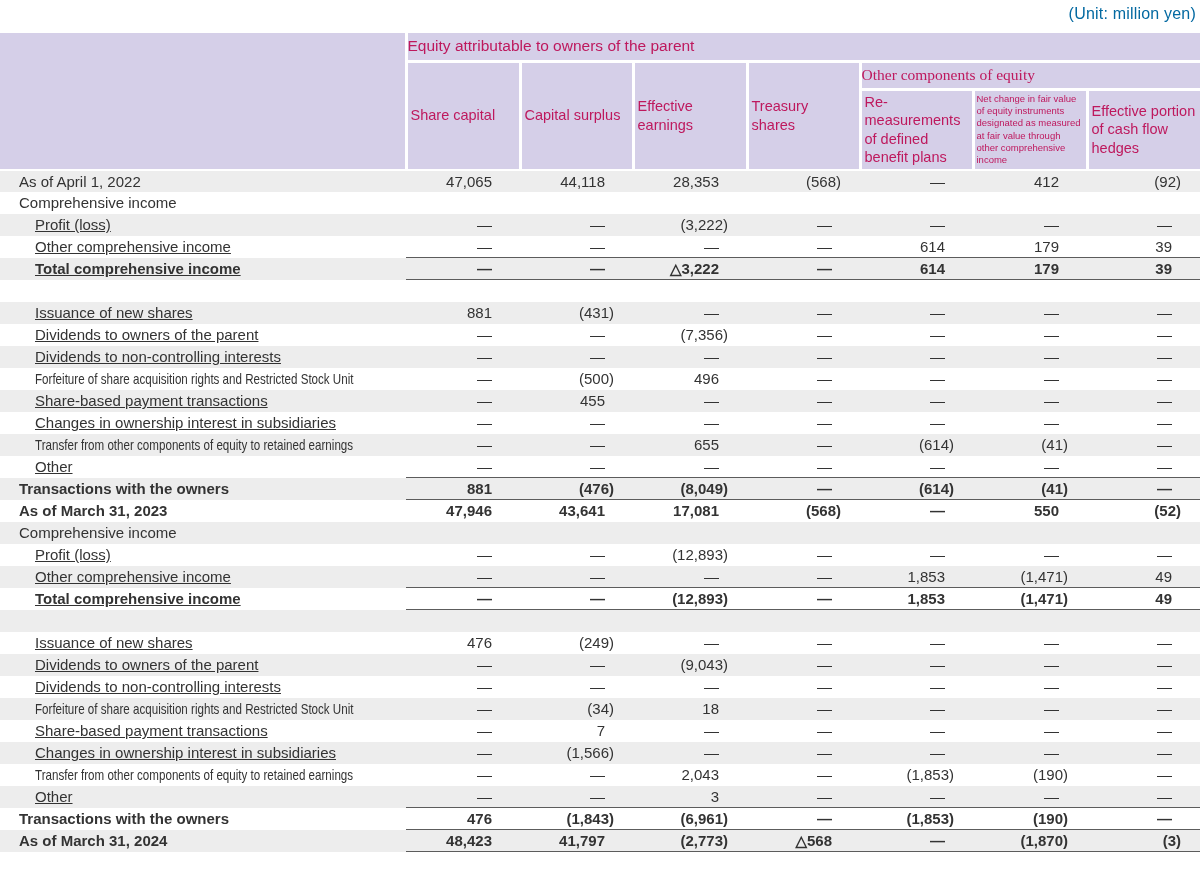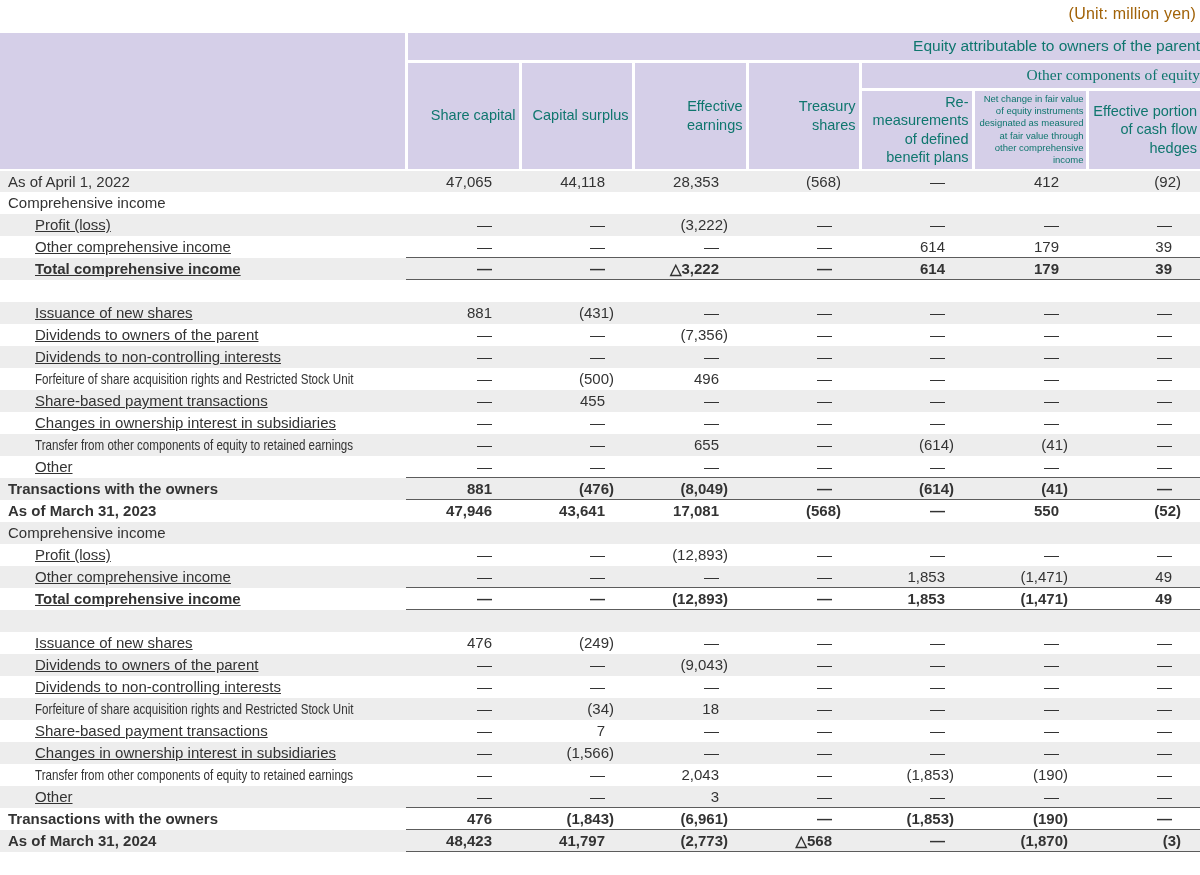--- a/index.html
+++ b/index.html
@@ -1,43 +1,43 @@
 <!DOCTYPE html>
 <html><head>
 <meta charset="utf-8">
 <style>
   * { box-sizing: border-box; margin: 0; padding: 0; }
   html, body { width: 1200px; height: 875px; background: #ffffff;
     font-family: "Liberation Sans", sans-serif; color: #333; overflow: hidden; }
   .page { position: relative; width: 1200px; height: 875px; }
 
   .unit-note { position: absolute; top: 5px; right: 4px; font-size: 16px;
-    color: #a16207; letter-spacing: 0.2px; }
+    color: #0369a1; letter-spacing: 0.2px; }
 
   table.equity { position: absolute; left: 0; top: 33px; width: 1200px;
     border-collapse: collapse; table-layout: fixed; }
 
   
-  thead th { background: #d5cfe8; font-weight: normal; color: #0f766e;
-    text-align: right; vertical-align: middle; }
+  thead th { background: #d5cfe8; font-weight: normal; color: #be185d;
+    text-align: left; vertical-align: middle; }
   th.gh { font-size: 15.5px; height: 28px; }
   th.sg { font-size: 15.5px; height: 28px; font-family: Liberation Serif, serif; }
   th.ch { font-size: 14.5px; line-height: 1.25; height: 79px; padding: 2px 3px; }
   th.ch-sm { font-size: 9.5px; line-height: 1.3; padding: 2px 2px; }
   .wl { border-left: 3px solid #ffffff; }
   .wb { border-bottom: 3px solid #ffffff; }
   thead .bot { border-bottom: 2px solid #ffffff; }
 
   
   tbody td { height: 22px; font-size: 15px; vertical-align: middle;
     white-space: nowrap; overflow: visible; }
   tbody tr:nth-child(odd) td { background: #ededed; }
   tbody tr:nth-child(even) td { background: #ffffff; }
   td.stub { text-align: left; }
-  td.ind0 { padding-left: 8px; }
+  td.ind0 { padding-left: 19px; }
   td.ind1 { padding-left: 35px; text-decoration: underline; }
   td.num { text-align: right; padding-right: 28px; }
   td.num.paren { padding-right: 19px; }
   tr.bold td { font-weight: bold; }
   span.cx { display: inline-block; transform: scaleX(0.8);
     transform-origin: left center; font-size: 14.5px; }
   tr.rt td.num { border-top: 1.5px solid #5c5c5c; }
   tr.rb td.num { border-bottom: 1.5px solid #5c5c5c; }
 </style>
 </head>

